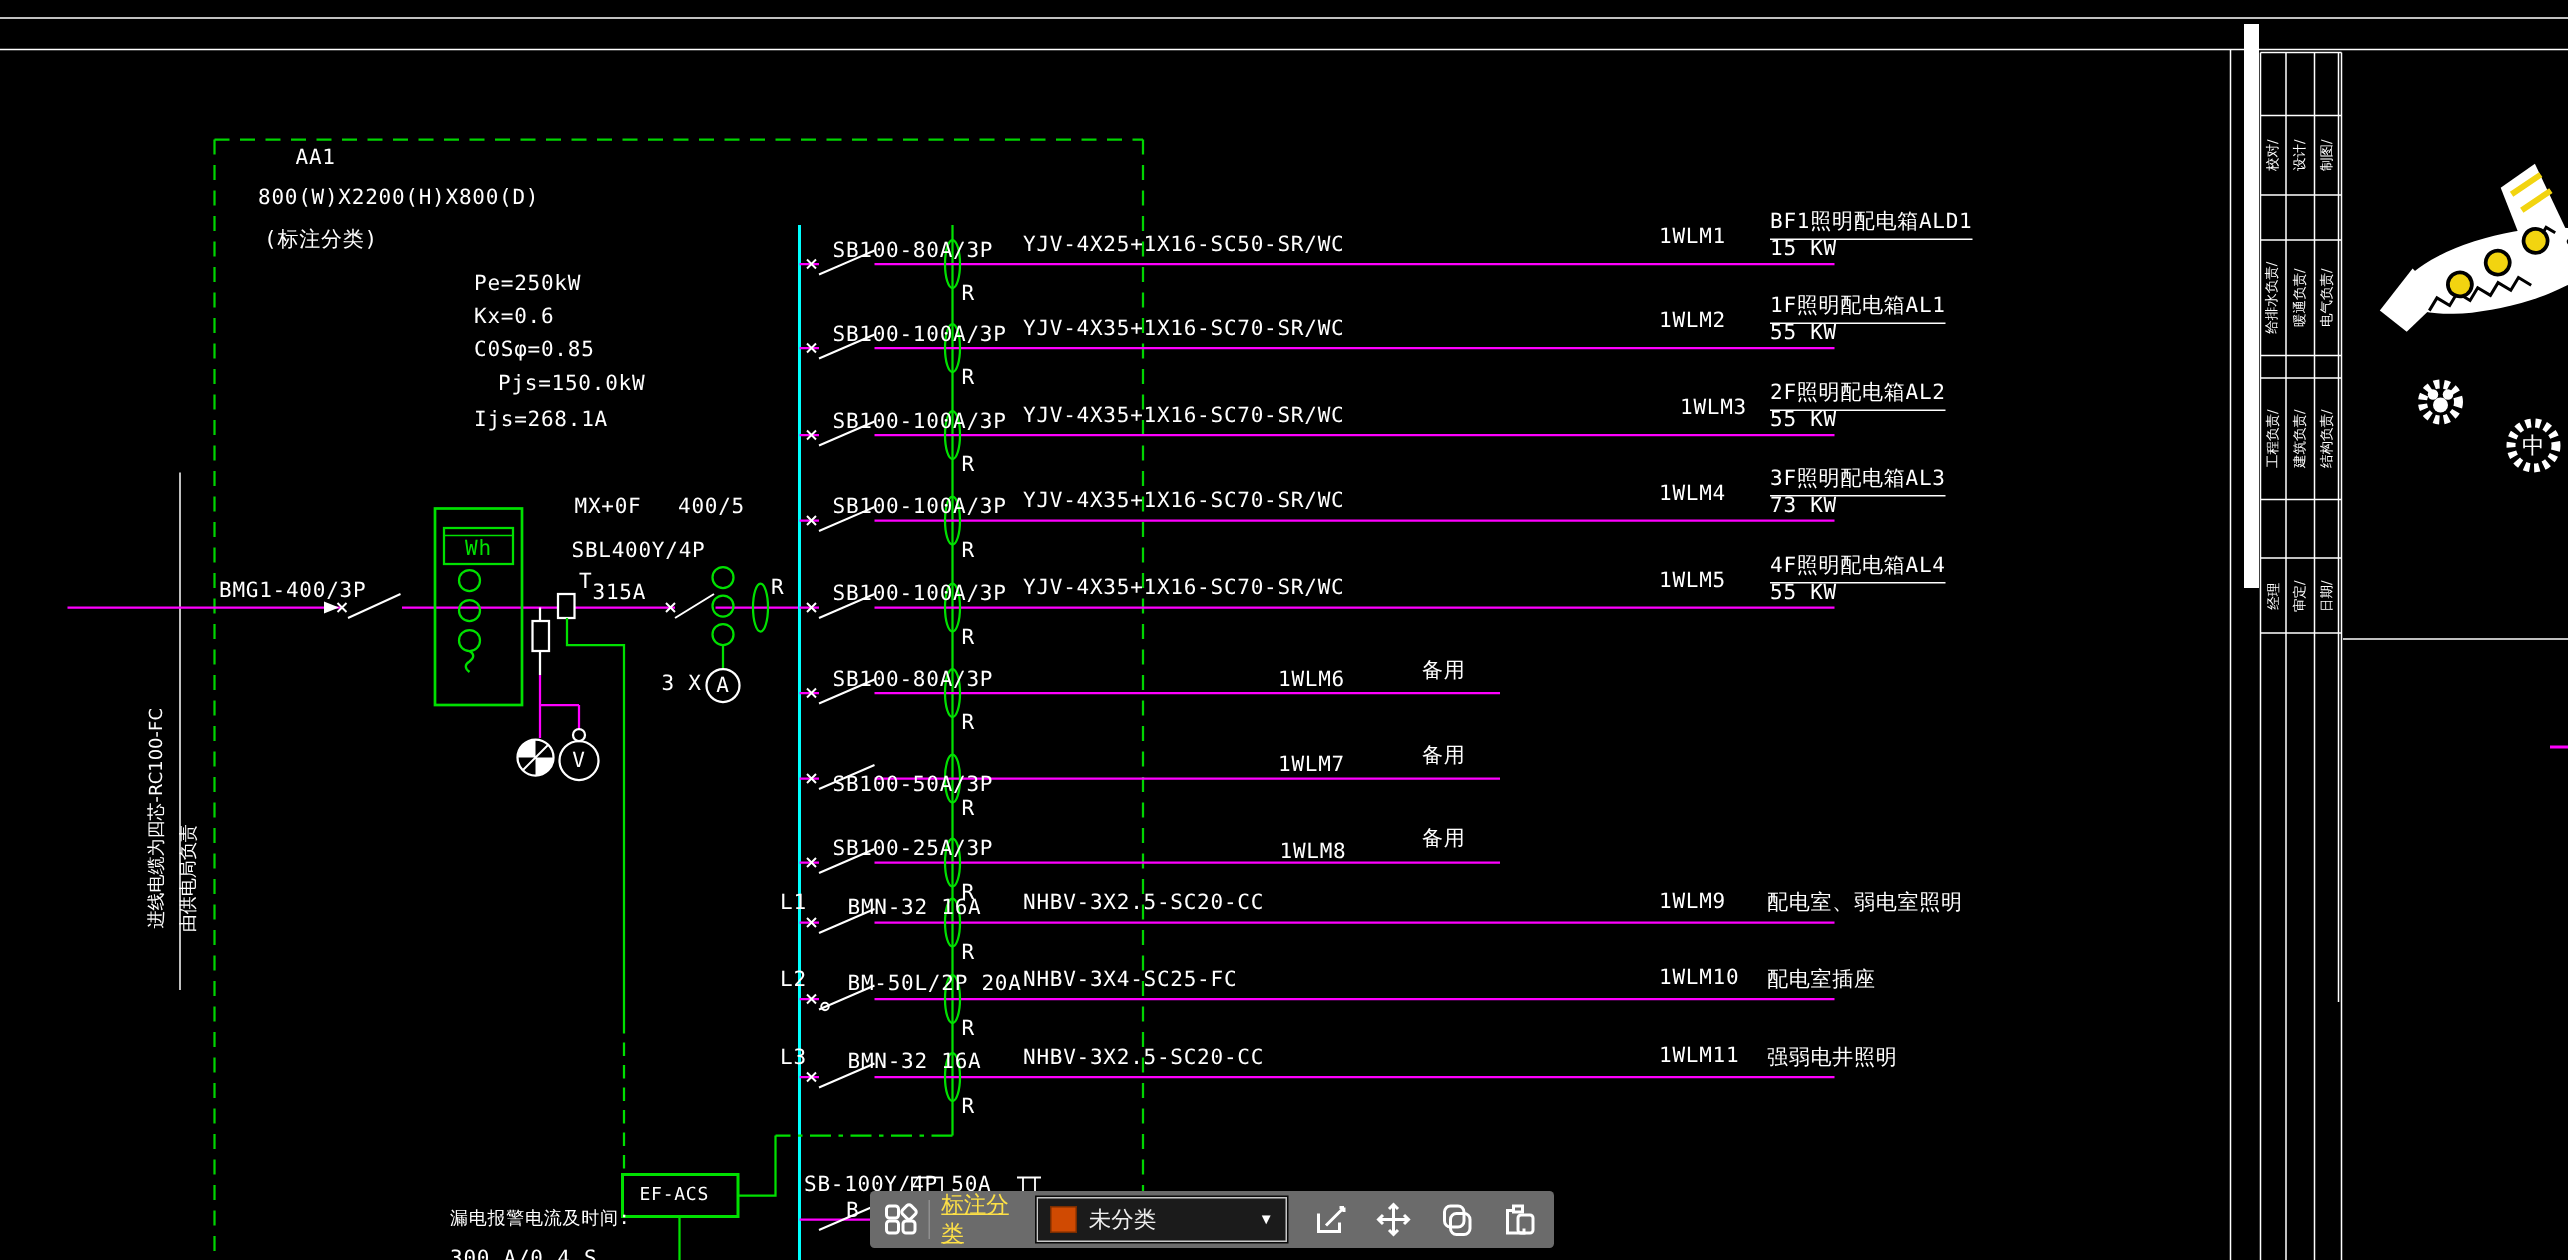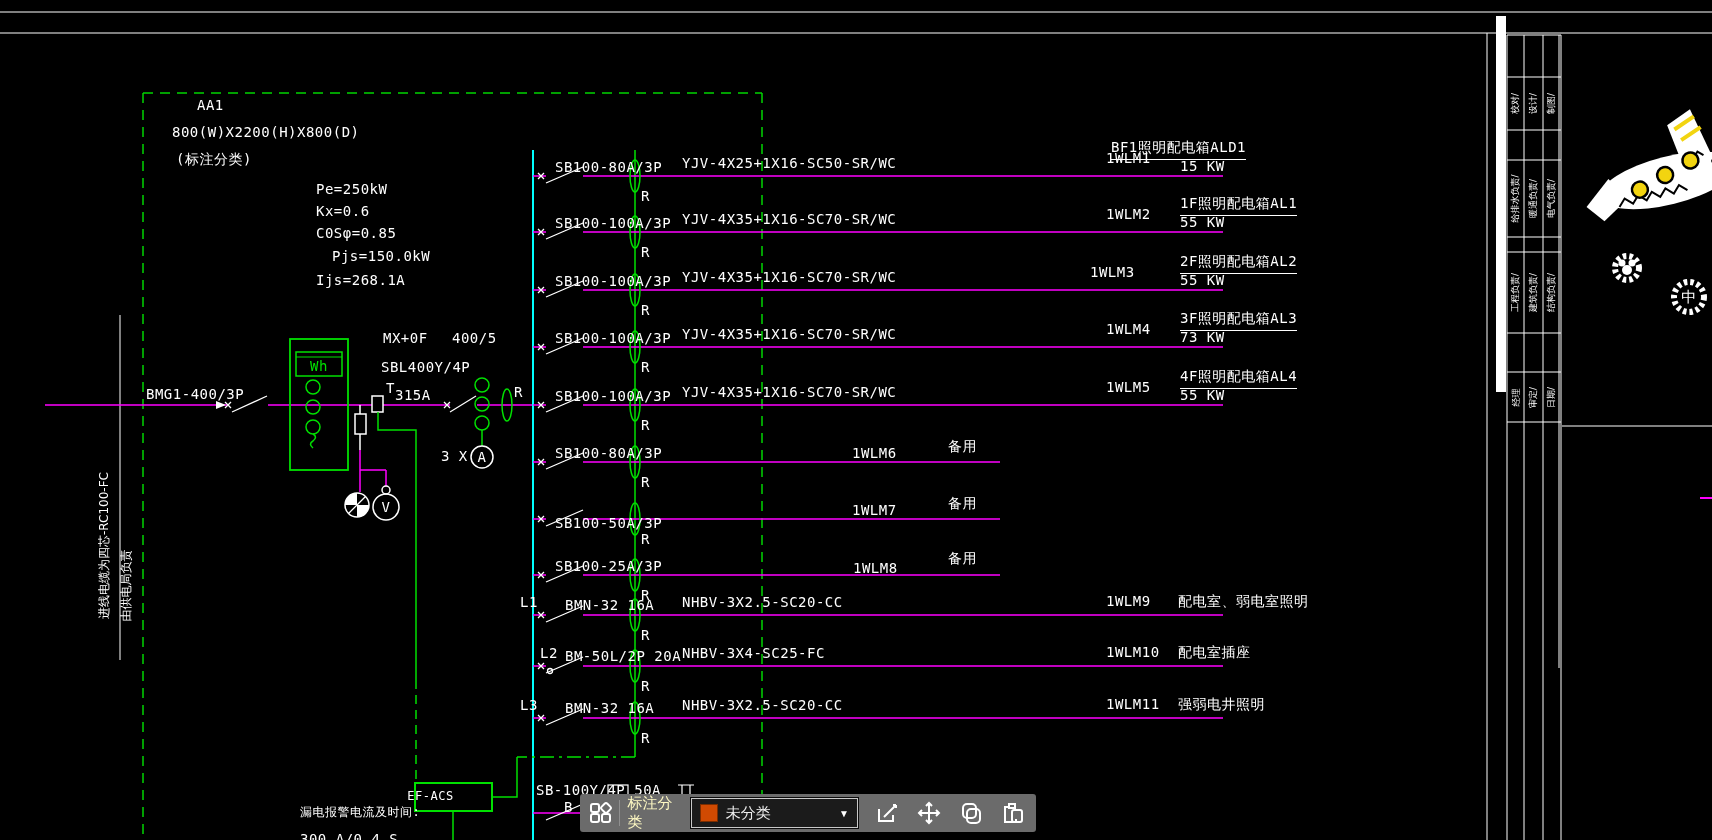--- a/index.html
+++ b/index.html
@@ -9,21 +9,21 @@
   .grn{color:#00e000;}
   .u{border-bottom:1px solid #fff;padding-bottom:2px;}
   .ctr{display:flex;align-items:center;justify-content:center;}
   .vert{position:absolute;display:flex;align-items:center;justify-content:center;}
   .vert>span{transform:rotate(-90deg);white-space:nowrap;color:#fff;font:12px "DejaVu Sans","Liberation Sans",sans-serif;}
   .tbcell>span{font-size:9px;}
   #cad-canvas{position:absolute;left:0;top:0;width:1712px;height:840px;}
   .toolbar{position:absolute;left:580px;top:794px;width:456px;height:38px;background:#6b6b6b;border-radius:3px;display:flex;align-items:center;padding:0 8px;box-sizing:border-box;}
   .tb-btn{width:30px;height:28px;display:flex;align-items:center;justify-content:center;cursor:pointer;}
   .tb-div{width:1px;height:26px;background:#8f8f8f;margin:0 8px 0 4px;}
-  .tb-label{color:#fef9c3;font:15px "DejaVu Sans","Liberation Sans",sans-serif;margin-right:10px;}
+  .tb-label{color:#fde047;font:15px "DejaVu Sans","Liberation Sans",sans-serif;margin-right:10px;text-decoration:underline;}
   .tb-select{width:186px;height:30px;background:#1b1b1b;border:1px solid #c9c9c9;outline:1px solid #0a0a0a;display:flex;align-items:center;padding:0 8px;box-sizing:border-box;cursor:pointer;}
   .swatch{width:16px;height:16px;border:1px solid #7a2d00;margin-right:8px;flex:none;}
   .tb-select .val{color:#eee;font:15px "DejaVu Sans","Liberation Sans",sans-serif;flex:1;}
   .caret{color:#fff;font-size:10px;}
   .tb-icons{display:flex;align-items:center;gap:12px;margin-left:14px;}
 </style>
 </head>
 <body>
 
 <div id="cad-canvas">
@@ -196,34 +196,34 @@
 <div class="t" style="left:386px;top:380px">T</div>
 <div class="t" style="left:395px;top:387px">315A</div>
 <div class="t" style="left:441px;top:448px">3 X</div>
 <div class="t ctr" style="left:471px;top:449px;width:22px">A</div>
 <div class="t ctr" style="left:375px;top:499px;width:22px">V</div>
 <div class="t" style="left:514px;top:384px">R</div>
 
 <div class="t" style="left:555px;top:159px">SB100-80A/3P</div>
 <div class="t" style="left:682px;top:155px">YJV-4X25+1X16-SC50-SR/WC</div>
 <div class="t" style="left:1106px;top:150px">1WLM1</div>
-<div class="t u" style="left:1111px;top:139px">BF1照明配电箱ALD1</div>
+<div class="t u" style="left:1180px;top:139px">BF1照明配电箱ALD1</div>
 <div class="t" style="left:1180px;top:158px">15 KW</div>
 <div class="t" style="left:641px;top:188px">R</div>
 
 <div class="t" style="left:555px;top:215px">SB100-100A/3P</div>
 <div class="t" style="left:682px;top:211px">YJV-4X35+1X16-SC70-SR/WC</div>
 <div class="t" style="left:1106px;top:206px">1WLM2</div>
 <div class="t u" style="left:1180px;top:195px">1F照明配电箱AL1</div>
 <div class="t" style="left:1180px;top:214px">55 KW</div>
 <div class="t" style="left:641px;top:244px">R</div>
 
 <div class="t" style="left:555px;top:273px">SB100-100A/3P</div>
 <div class="t" style="left:682px;top:269px">YJV-4X35+1X16-SC70-SR/WC</div>
-<div class="t" style="left:1090px;top:264px">1WLM3</div>
+<div class="t" style="left:1120px;top:264px">1WLM3</div>
 <div class="t u" style="left:1180px;top:253px">2F照明配电箱AL2</div>
 <div class="t" style="left:1180px;top:272px">55 KW</div>
 <div class="t" style="left:641px;top:302px">R</div>
 
 <div class="t" style="left:555px;top:330px">SB100-100A/3P</div>
 <div class="t" style="left:682px;top:326px">YJV-4X35+1X16-SC70-SR/WC</div>
 <div class="t" style="left:1106px;top:321px">1WLM4</div>
 <div class="t u" style="left:1180px;top:310px">3F照明配电箱AL3</div>
 <div class="t" style="left:1180px;top:329px">73 KW</div>
 <div class="t" style="left:641px;top:359px">R</div>
@@ -250,37 +250,37 @@
 <div class="t" style="left:948px;top:550px">备用</div>
 <div class="t" style="left:641px;top:587px">R</div>
 
 <div class="t" style="left:520px;top:594px">L1</div>
 <div class="t" style="left:565px;top:597px">BMN-32 16A</div>
 <div class="t" style="left:682px;top:594px">NHBV-3X2.5-SC20-CC</div>
 <div class="t" style="left:1106px;top:593px">1WLM9</div>
 <div class="t" style="left:1178px;top:593px">配电室、弱电室照明</div>
 <div class="t" style="left:641px;top:627px">R</div>
 
-<div class="t" style="left:540px;top:645px">L2</div>
+<div class="t" style="left:520px;top:645px">L2</div>
 <div class="t" style="left:565px;top:648px">BM-50L/2P 20A</div>
 <div class="t" style="left:682px;top:645px">NHBV-3X4-SC25-FC</div>
 <div class="t" style="left:1106px;top:644px">1WLM10</div>
 <div class="t" style="left:1178px;top:644px">配电室插座</div>
 <div class="t" style="left:641px;top:678px">R</div>
 
 <div class="t" style="left:520px;top:697px">L3</div>
 <div class="t" style="left:565px;top:700px">BMN-32 16A</div>
 <div class="t" style="left:682px;top:697px">NHBV-3X2.5-SC20-CC</div>
 <div class="t" style="left:1106px;top:696px">1WLM11</div>
 <div class="t" style="left:1178px;top:696px">强弱电井照明</div>
 <div class="t" style="left:641px;top:730px">R</div>
 
 <div class="t" style="left:536px;top:782px">SB-100Y/4P 50A</div>
 <div class="t" style="left:564px;top:799px">B</div>
-<div class="t t12 ctr" style="left:400px;top:789px;width:61px">EF-ACS</div>
+<div class="t t12 ctr" style="left:419px;top:789px;width:61px">EF-ACS</div>
 <div class="t t12" style="left:300px;top:804px">漏电报警电流及时间:</div>
 <div class="t" style="left:300px;top:831px">300 A/0.4 S</div>
 
 <div class="vert tbcell" style="left:1507px;top:77px;width:17px;height:53px">
       <span>校对/</span>
     </div>
 <div class="vert tbcell" style="left:1524px;top:77px;width:19px;height:53px">
       <span>设计/</span>
     </div>
 <div class="vert tbcell" style="left:1543px;top:77px;width:17px;height:53px">

